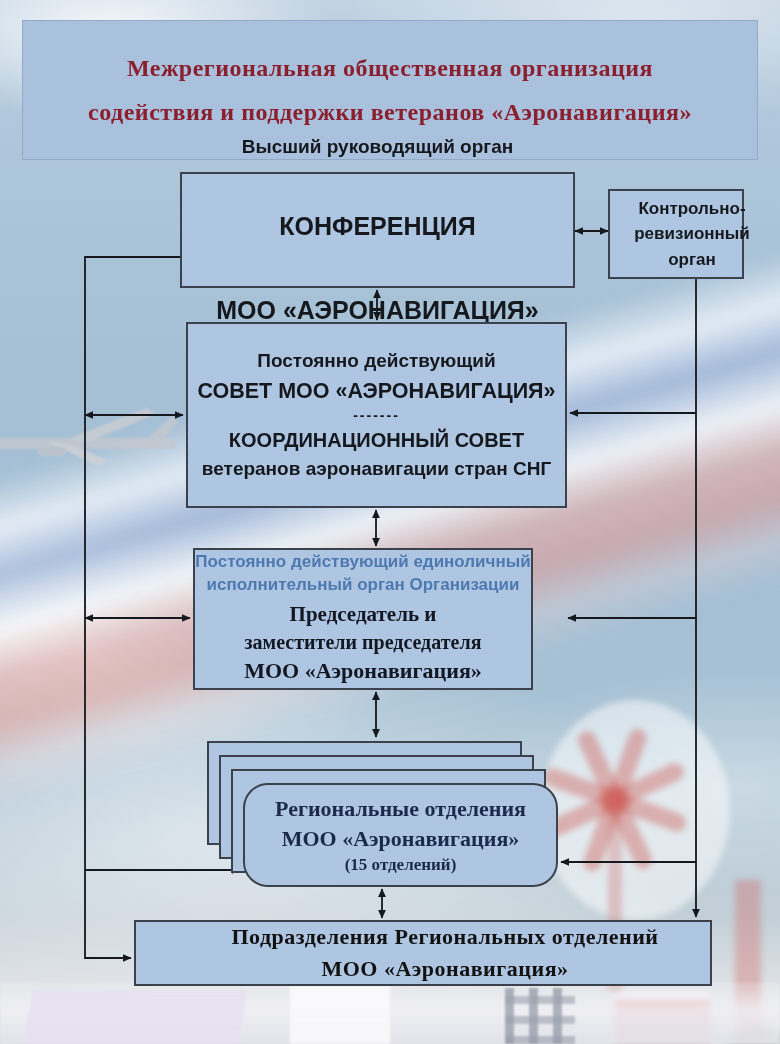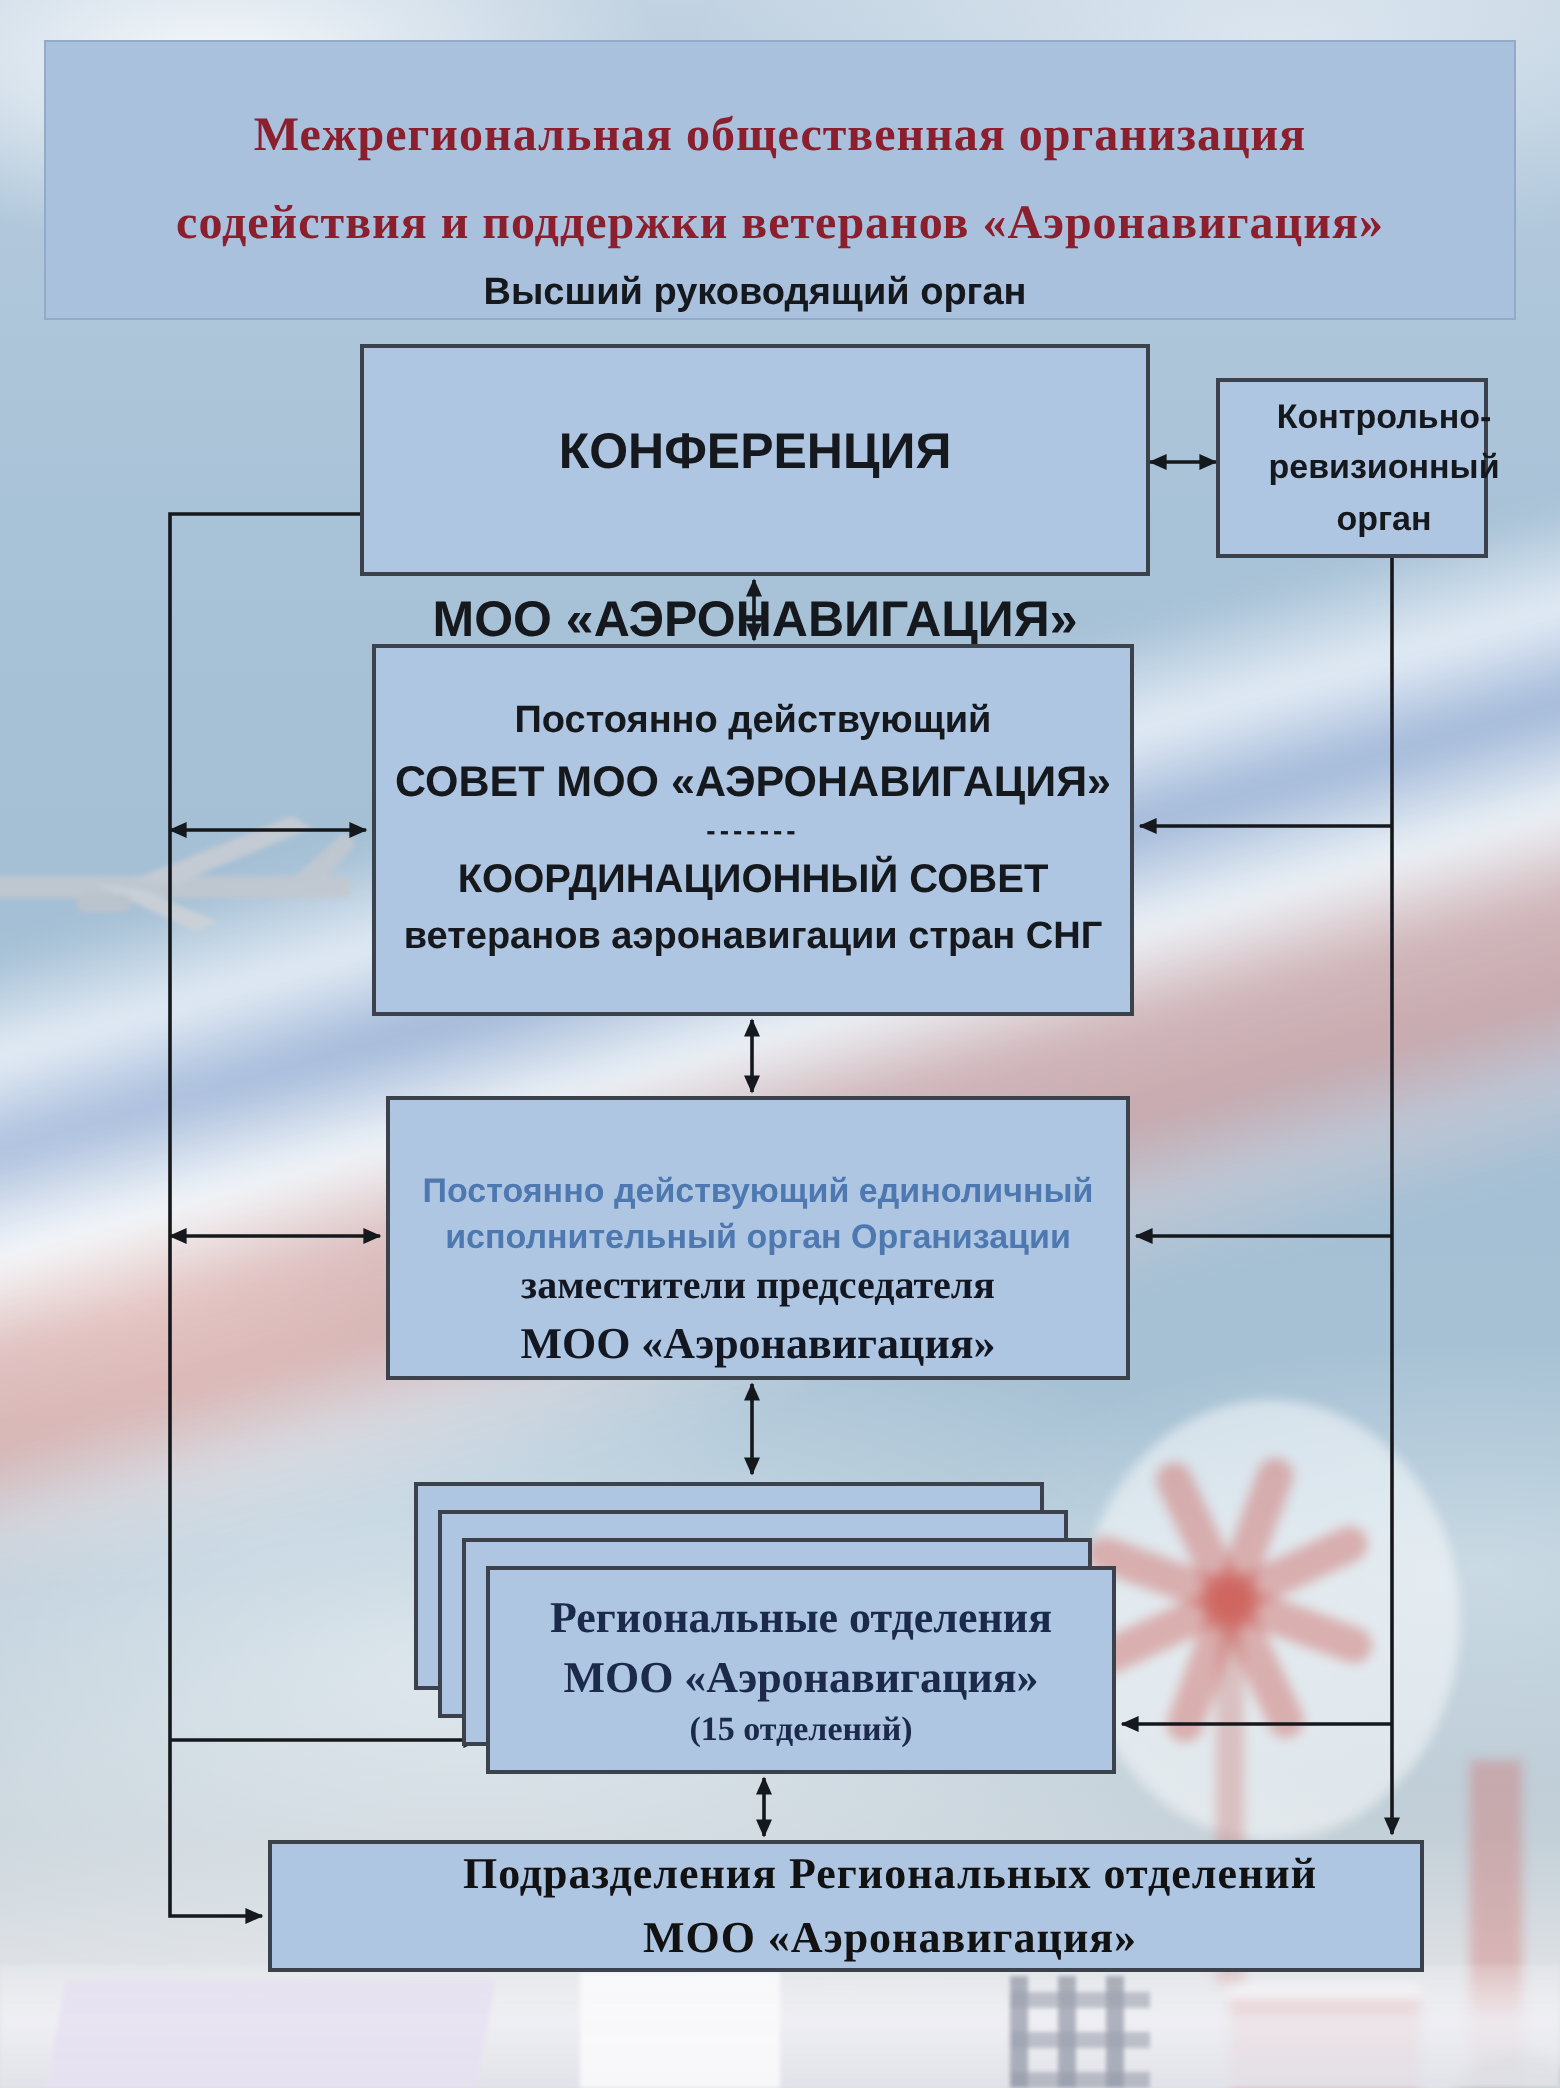--- a/index.html
+++ b/index.html
@@ -164,31 +164,32 @@
   </div>
 
   <div class="box council" style="left:186px; top:322px; width:381px; height:186px;">
     <div class="cn1">Постоянно действующий</div>
     <div class="cn2">СОВЕТ МОО «АЭРОНАВИГАЦИЯ»</div>
     <div class="cn3">-------</div>
     <div class="cn4">КООРДИНАЦИОННЫЙ СОВЕТ</div>
     <div class="cn5">ветеранов аэронавигации стран СНГ</div>
   </div>
 
-  <div class="box chairman" style="left:193px; top:548px; width:372px; height:142px;justify-content:flex-end;">
+  <div class="box chairman" style="left:193px; top:548px; width:340px; height:142px;">
     <div class="ch-intro">Постоянно действующий единоличный</div>
     <div class="ch-intro">исполнительный орган Организации</div>
+    <div class="ch-s1">Председатель и</div>
     <div class="ch-s2">заместители председателя</div>
     <div class="ch-s3">МОО «Аэронавигация»</div>
   </div>
 
   <div class="stack-back" style="left:207px; top:741px;"></div>
   <div class="stack-back" style="left:219px; top:755px;"></div>
   <div class="stack-back" style="left:231px; top:769px;"></div>
-  <div class="box regional" style="left:243px; top:783px; width:315px; height:104px;">
+  <div class="box regional" style="left:243px; top:783px; width:315px; height:104px;border-radius:25px;">
     <div class="rg1">Региональные отделения</div>
     <div class="rg1">МОО «Аэронавигация»</div>
     <div class="rg2">(15 отделений)</div>
   </div>
 
   <div class="box subdivisions" style="left:134px; top:920px; width:578px; height:66px;padding-left:44px;">
     <div class="sd1">Подразделения Региональных отделений</div>
     <div class="sd1">МОО «Аэронавигация»</div>
   </div>
 

